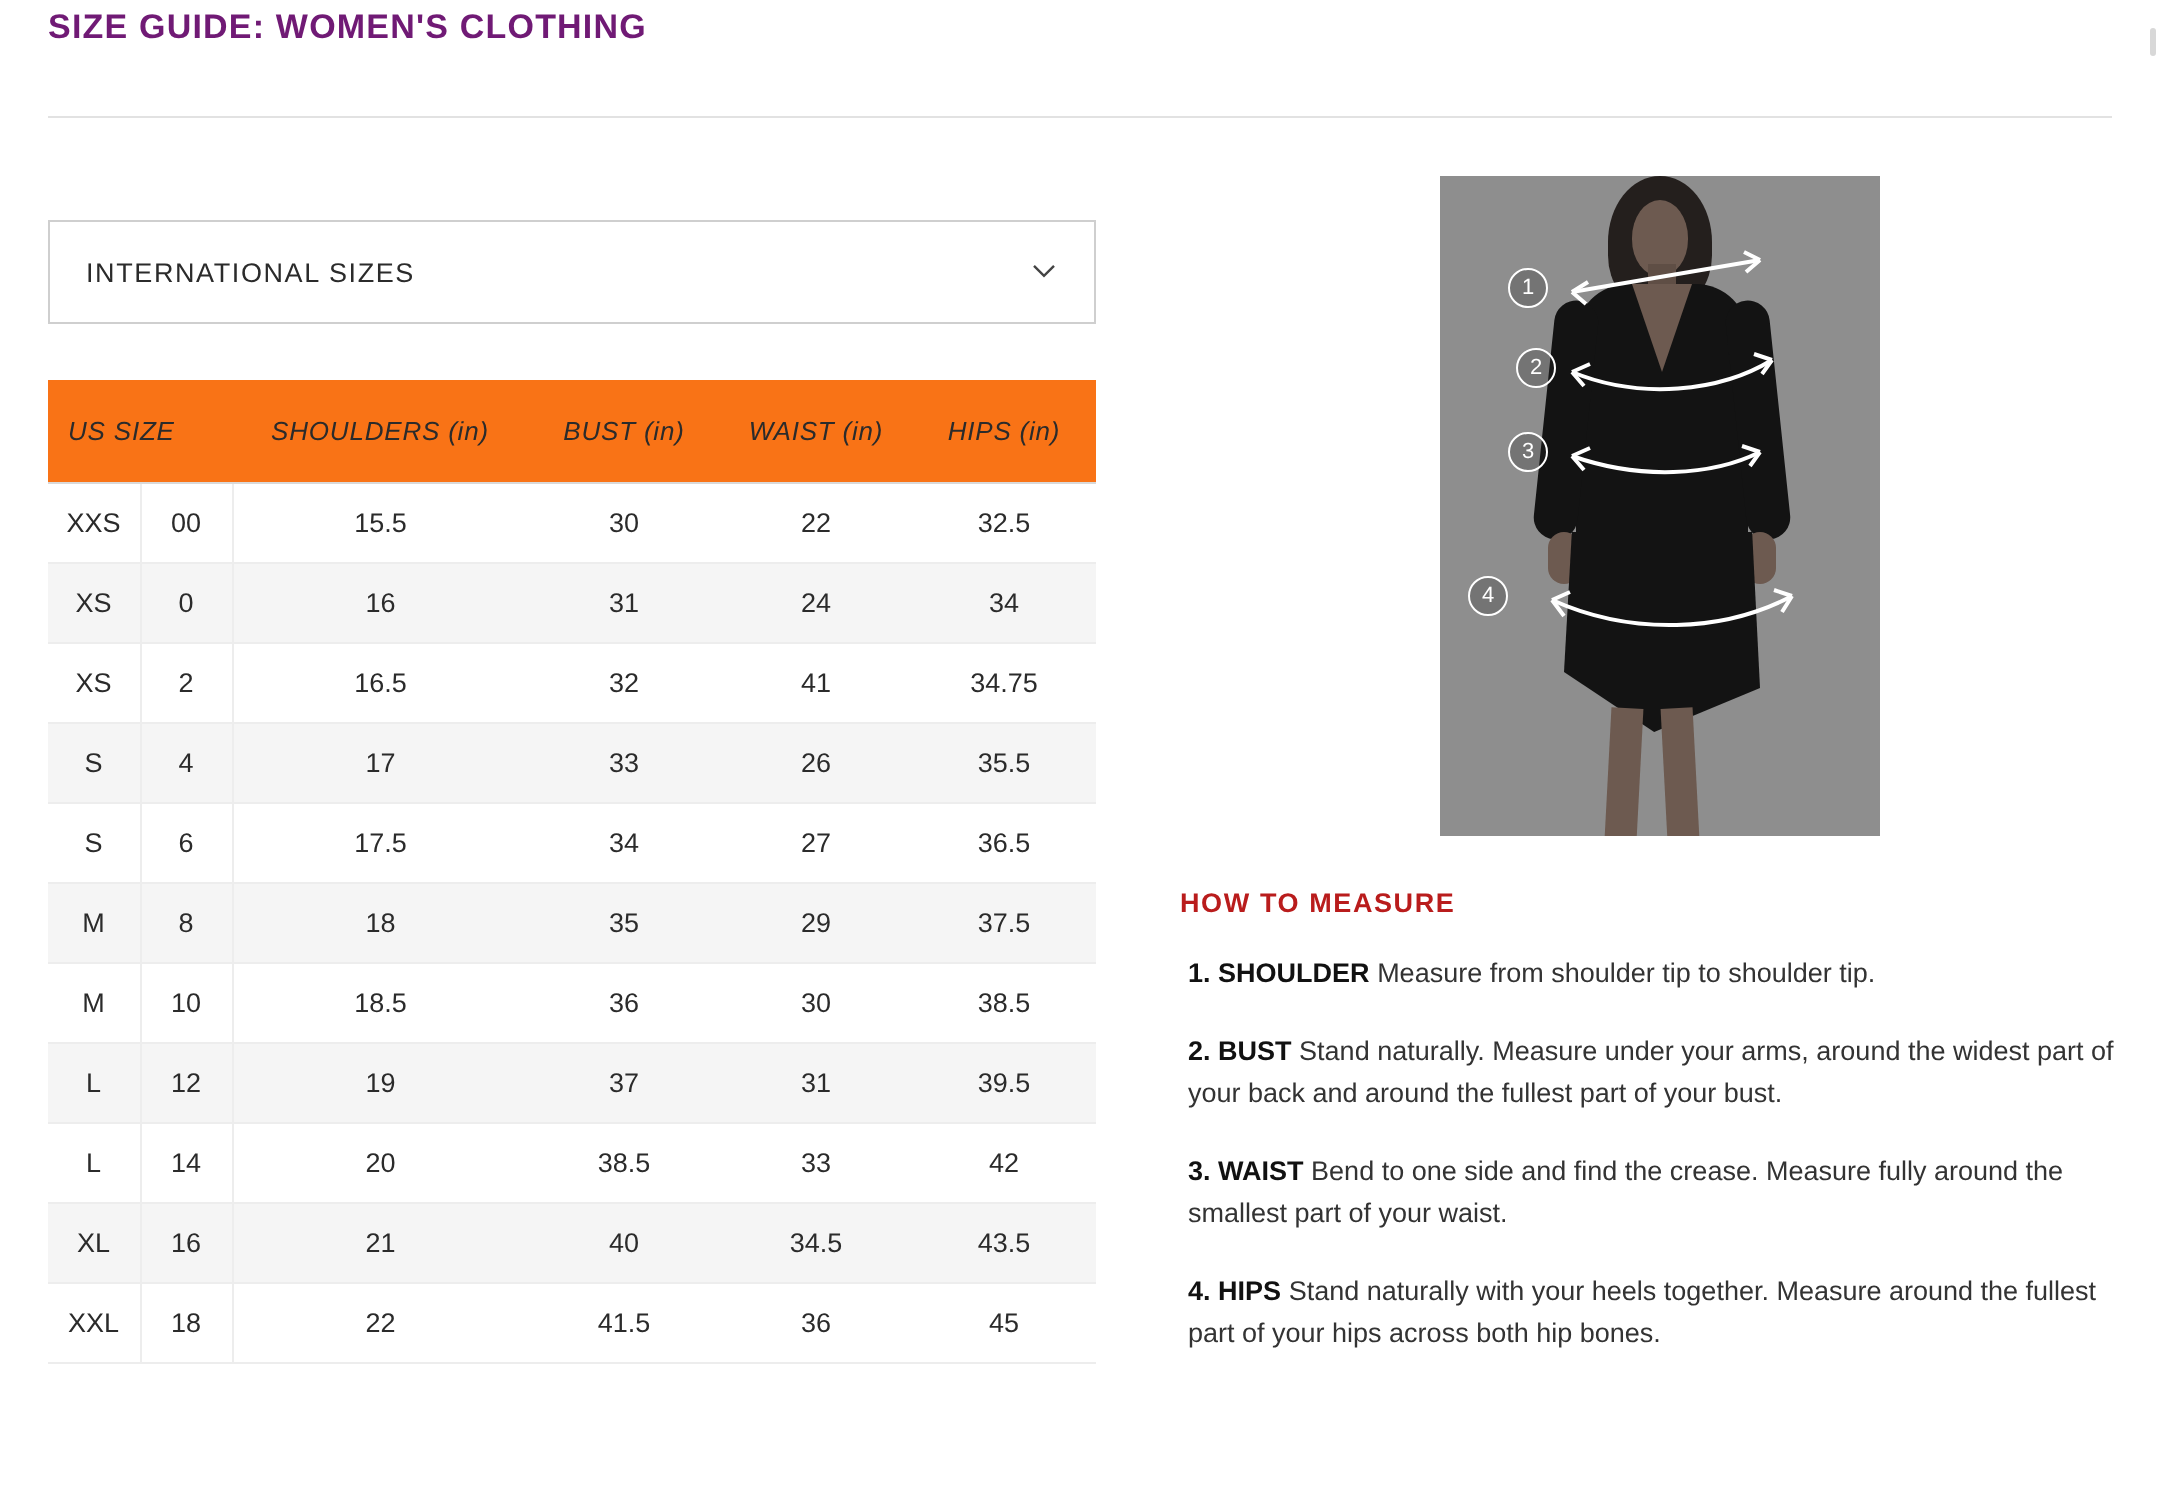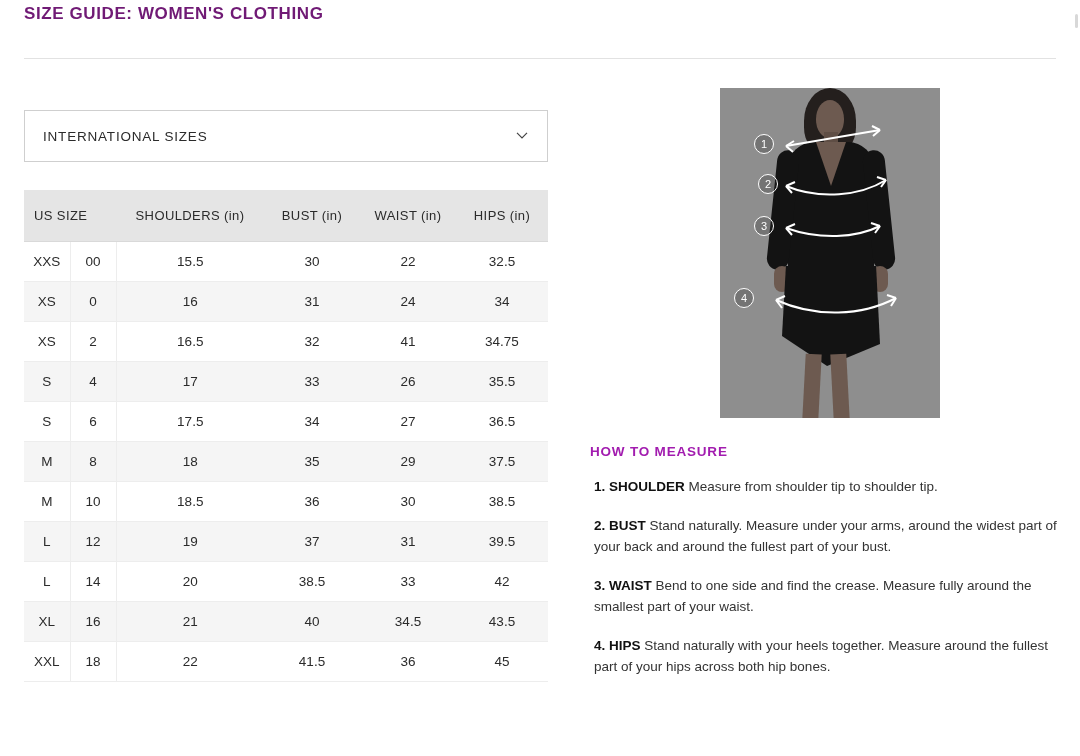--- a/index.html
+++ b/index.html
@@ -113,21 +113,22 @@
     font-size: 13.5px;
   }
   table.size-table th {
     font-weight: normal;
     font-size: 13px;
     letter-spacing: 0.4px;
     color: #2b2b2b;
     padding: 18px 0;
     text-align: center;
     border-bottom: 1px solid #d9d9d9;
-    background: #e5e5e5;
+    background: #f97316;
+    font-style: italic;
   }
   table.size-table th.us-size {
     text-align: left;
     padding-left: 10px;
     width: 92px;
   }
   table.size-table td {
     text-align: center;
     padding: 12px 0;
     border-bottom: 1px solid #ededed;
@@ -269,21 +270,21 @@
     align-items: center;
     justify-content: center;
     background: rgba(40,40,40,0.25);
   }
 
   .how-title {
     margin-top: 26px;
     font-size: 13.5px;
     font-weight: bold;
     letter-spacing: 0.8px;
-    color: #a21caf;
+    color: #b91c1c;
   }
   .how-item {
     margin-top: 18px;
     font-size: 13.5px;
     line-height: 1.55;
     color: #333333;
     padding-left: 4px;
   }
   .how-item b { color: #111; }
 </style>

